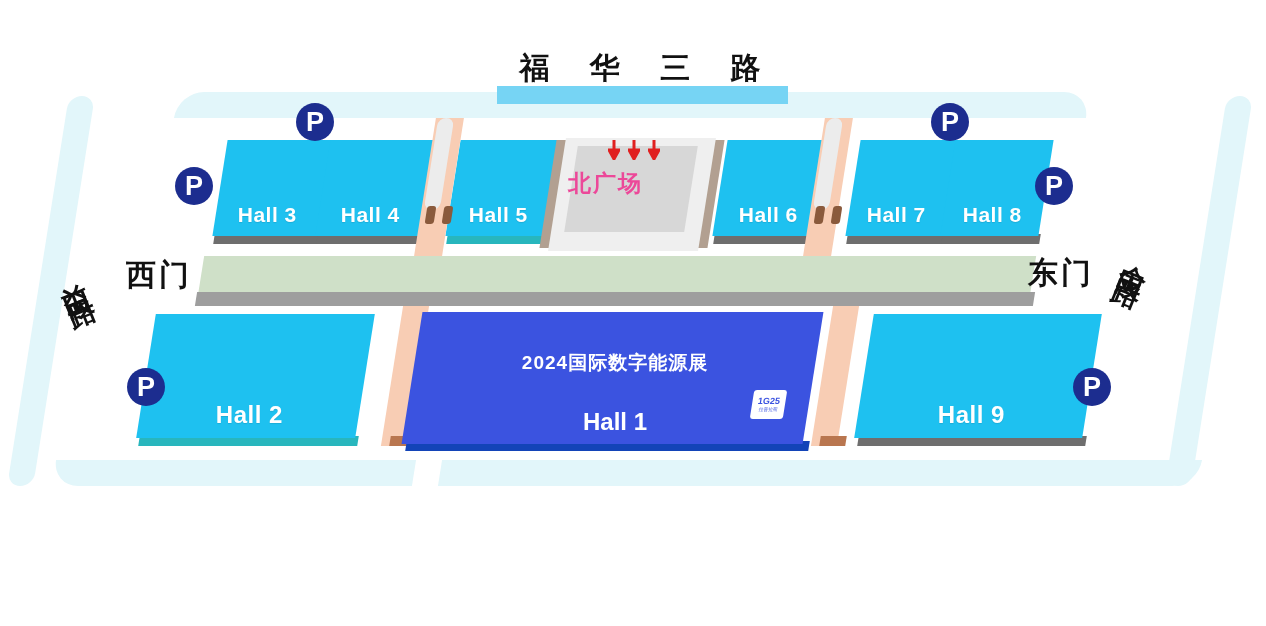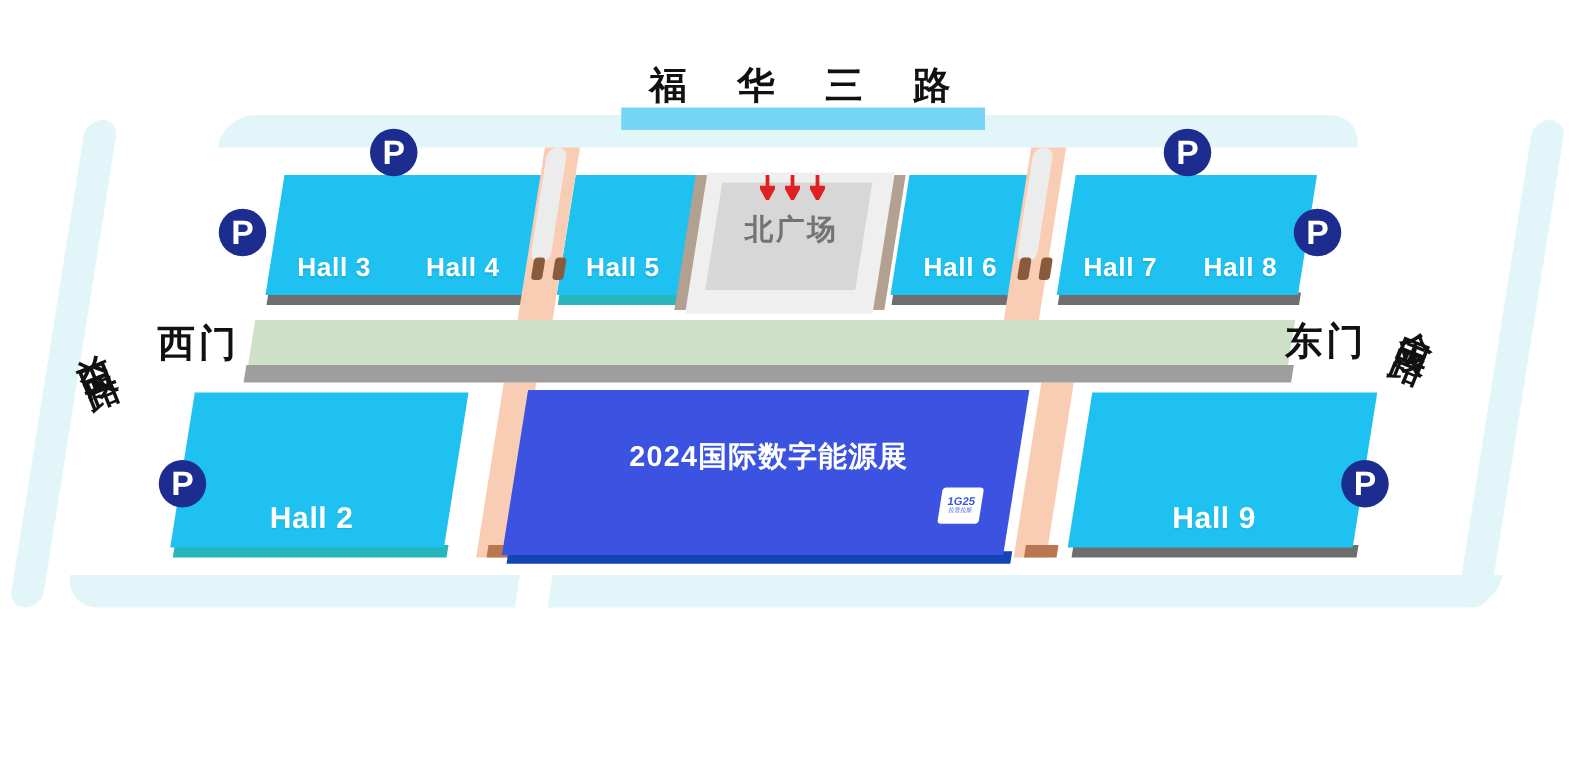--- a/index.html
+++ b/index.html
@@ -39,22 +39,22 @@
 
   .walk{position:absolute;background:#f8cdb4;}
   .walk-inner{position:absolute;background:#ececec;border-radius:9px;}
   .walk-knob{position:absolute;background:#8a5a3c;}
 
   
   .plaza-outer{position:absolute;left:557px;top:138px;width:150px;height:113px;
                background:#efefef;transform:skewX(-9deg);}
   .plaza-inner{position:absolute;left:571px;top:146px;width:120px;height:86px;
                background:#d7d7d7;transform:skewX(-9deg);}
-  .plaza-text{position:absolute;left:568px;top:168px;width:130px;text-align:center;
-              font-size:23px;font-weight:bold;color:#737373;letter-spacing:2px;}
+  .plaza-text{position:absolute;left:568px;top:168px;width:130px;
+              font-size:23px;font-weight:bold;color:#ec4899;letter-spacing:2px;}
   .arrows{position:absolute;left:608px;top:140px;width:52px;
           display:flex;justify-content:space-between;}
   .arrow{width:12px;height:20px;}
 
   .divider{position:absolute;background:#b2a091;transform:skewX(-9deg);}
 
   
   .pmark{position:absolute;width:38px;height:38px;border-radius:50%;
          background:#1c2d8f;color:#fff;font-size:27px;font-weight:bold;
          display:flex;align-items:center;justify-content:center;
@@ -74,21 +74,21 @@
              writing-mode:vertical-rl;letter-spacing:8px;}
   .road-left{left:44px;top:272px;transform:rotate(-22deg);transform-origin:top left;}
   .road-right{left:1128px;top:238px;transform:rotate(22deg);transform-origin:top left;}
 
   
   .hall1{position:absolute;left:412px;top:312px;width:401px;height:132px;
          background:#3b53e0;transform:skewX(-9deg);}
   .hall1-base{position:absolute;left:406px;top:441px;width:403px;height:10px;
               background:#1344b8;transform:skewX(-9deg);}
   .expo-title{position:absolute;left:420px;top:350px;width:390px;text-align:center;
-              font-size:23px;font-weight:bold;color:#fff;letter-spacing:1px;}
+              font-size:19px;font-weight:bold;color:#fff;letter-spacing:1px;}
   .hall1-name{position:absolute;left:420px;top:408px;width:390px;text-align:center;
               font-size:24px;font-weight:bold;color:#fff;}
   .booth{position:absolute;left:752px;top:390px;width:33px;height:29px;
          background:#fff;border-radius:3px;transform:skewX(-9deg);
          display:flex;flex-direction:column;align-items:center;
          justify-content:center;gap:1px;}
   .booth .b1{font-size:9px;font-weight:bold;color:#3b53e0;line-height:1;}
   .booth .b2{font-size:5px;color:#3b53e0;line-height:1;transform:scale(.95);}
 </style>
 </head>
@@ -175,20 +175,21 @@
   <div class="gate gate-e">东门</div>
 
   <div class="base" style="left:139px;top:436px;width:219px;height:10px;background:#28b6bd;"></div>
   <div class="hall cyan" style="left:146px;top:314px;width:219px;height:124px;transform:skewX(-9deg);font-size:24px;">
     <span class="lbl">Hall 2</span>
   </div>
 
   <div class="hall1-base"></div>
   <div class="hall1"></div>
   <div class="expo-title">2024国际数字能源展</div>
+  <div class="hall1-name">Hall 1</div>
   <div class="booth">
     <span class="b1">1G25</span>
     <span class="b2">拉普拉斯</span>
   </div>
 
   <div class="base" style="left:858px;top:436px;width:228px;height:10px;background:#6e6e6e;"></div>
   <div class="hall cyan" style="left:864px;top:314px;width:228px;height:124px;transform:skewX(-9deg);font-size:24px;">
     <span class="lbl">Hall 9</span>
   </div>
 

